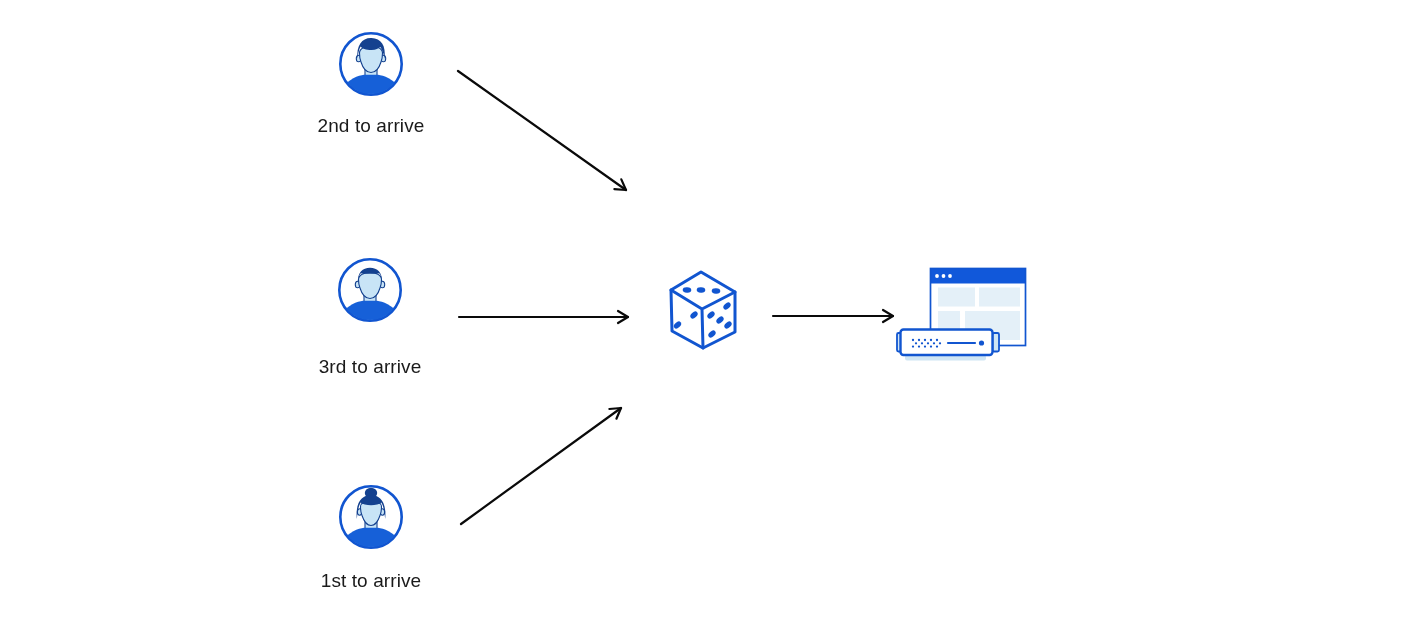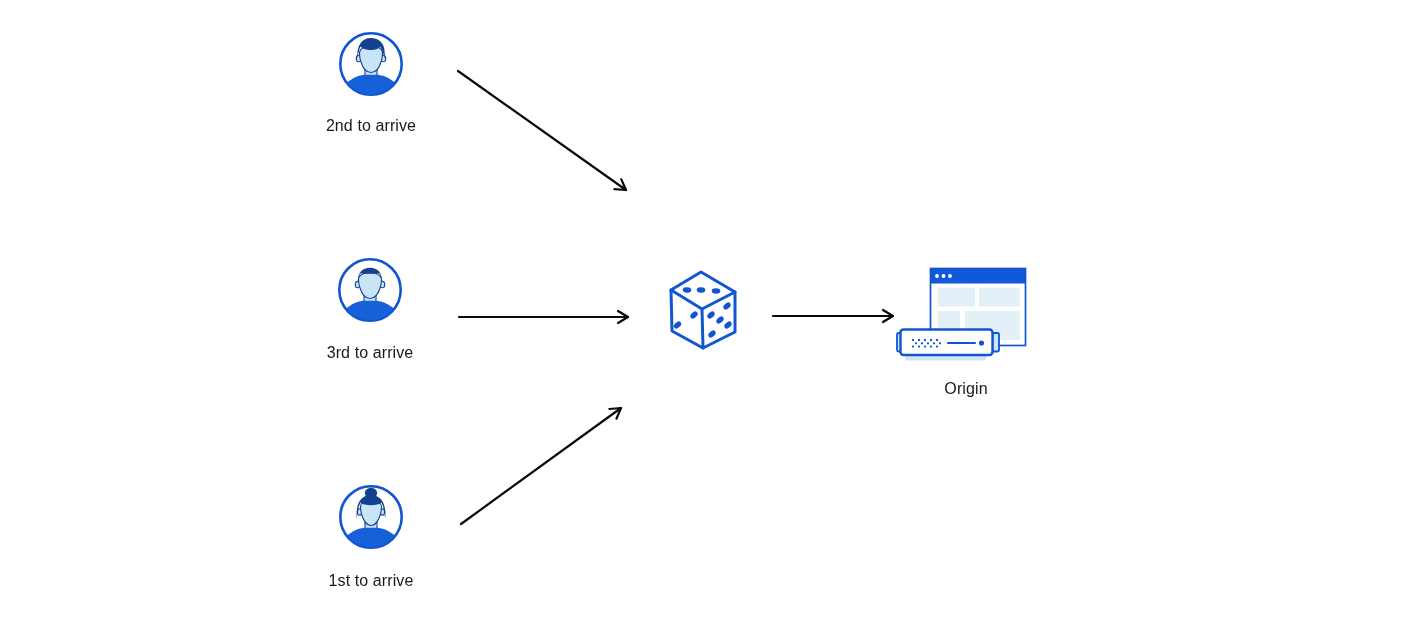--- a/index.html
+++ b/index.html
@@ -17,21 +17,21 @@
   *{box-sizing:border-box;}
   html,body{margin:0;padding:0;}
   body{
     width:1405px;height:633px;position:relative;overflow:hidden;
     background:var(--background);
     font-family:"Liberation Sans","DejaVu Sans",sans-serif;
   }
   .abs{position:absolute;}
   .label{
     position:absolute;width:200px;text-align:center;
-    font-size:16px;line-height:22px;color:var(--label-color);
+    font-size:19px;line-height:22px;color:var(--label-color);
     letter-spacing:0.1px;
   }
   
   .ring{fill:#ffffff;stroke:var(--primary-blue);stroke-width:2.6;}
   .shirt{fill:var(--shirt-blue);}
   .skin{fill:var(--skin-blue);stroke:var(--navy);stroke-width:1.1;}
   .hair{fill:var(--navy);}
   .dice-face{fill:#ffffff;stroke:var(--primary-blue);stroke-width:3;stroke-linejoin:round;}
   .dice-edge{fill:none;stroke:var(--primary-blue);stroke-width:3;stroke-linecap:round;}
   .pip{fill:var(--primary-blue);}
@@ -91,21 +91,21 @@
     <circle class="ring" cx="33" cy="33" r="30.7"></circle>
     <g clip-path="url(#c2)">
       <path class="skin" d="M27,33 L27,47 L39,47 L39,33 Z"></path>
       <path class="shirt" d="M1,66 L1,61 C9,48.5 20,44.5 26,43.8 L40,43.8 C46,44.5 57,48.5 65,61 L65,66 Z"></path>
       <ellipse class="skin" cx="20.6" cy="27.5" rx="2.3" ry="3.3"></ellipse>
       <ellipse class="skin" cx="45.4" cy="27.5" rx="2.3" ry="3.3"></ellipse>
       <path class="skin" d="M21.5,22.5 C21.5,13 44.5,13 44.5,22.5 C44.5,25.5 44,28.5 43,31 C41,37.5 37.5,41.5 33,41.5 C28.5,41.5 25,37.5 23,31 C22,28.5 21.5,25.5 21.5,22.5 Z"></path>
       <path class="hair" d="M20.8,25 C20.8,15.5 25.5,10.8 33,10.8 C40.5,10.8 45.2,15.5 45.2,25 C44.6,20.5 43.6,17.8 42.2,16.2 C39.5,17 26.5,17 23.8,16.2 C22.4,17.8 21.4,20.5 20.8,25 Z"></path>
     </g>
   </svg>
-  <div class="label" style="left:270px;top:342px;">3rd to arrive</div>
+  <div class="label" style="left:270px;top:356px;">3rd to arrive</div>
 
   <svg class="abs" style="left:338px;top:484px;" width="66" height="66" viewBox="0 0 66 66">
     <defs>
         <clipPath id="c3">
           <circle cx="33" cy="33" r="30"></circle>
         </clipPath>
       </defs>
     <circle class="ring" cx="33" cy="33" r="30.7"></circle>
     <g clip-path="url(#c3)">
       <path class="skin" d="M27,33 L27,47 L39,47 L39,33 Z"></path>
@@ -171,15 +171,14 @@
         <circle class="srv-ink" cx="18" cy="83.6" r="1.15"></circle>
         <circle class="srv-ink" cx="24" cy="83.6" r="1.15"></circle>
         <circle class="srv-ink" cx="30" cy="83.6" r="1.15"></circle>
         <circle class="srv-ink" cx="36" cy="83.6" r="1.15"></circle>
         <circle class="srv-ink" cx="42" cy="83.6" r="1.15"></circle>
       </g>
       <line class="srv-line" x1="53" y1="80" x2="80" y2="80"></line>
       <circle class="srv-ink" cx="86.5" cy="80" r="2.6"></circle>
     </g>
   </svg>
-  <div class="label" style="left:866px;top:378px;">Origin</div>
 
 </div>
 
 </body></html>

